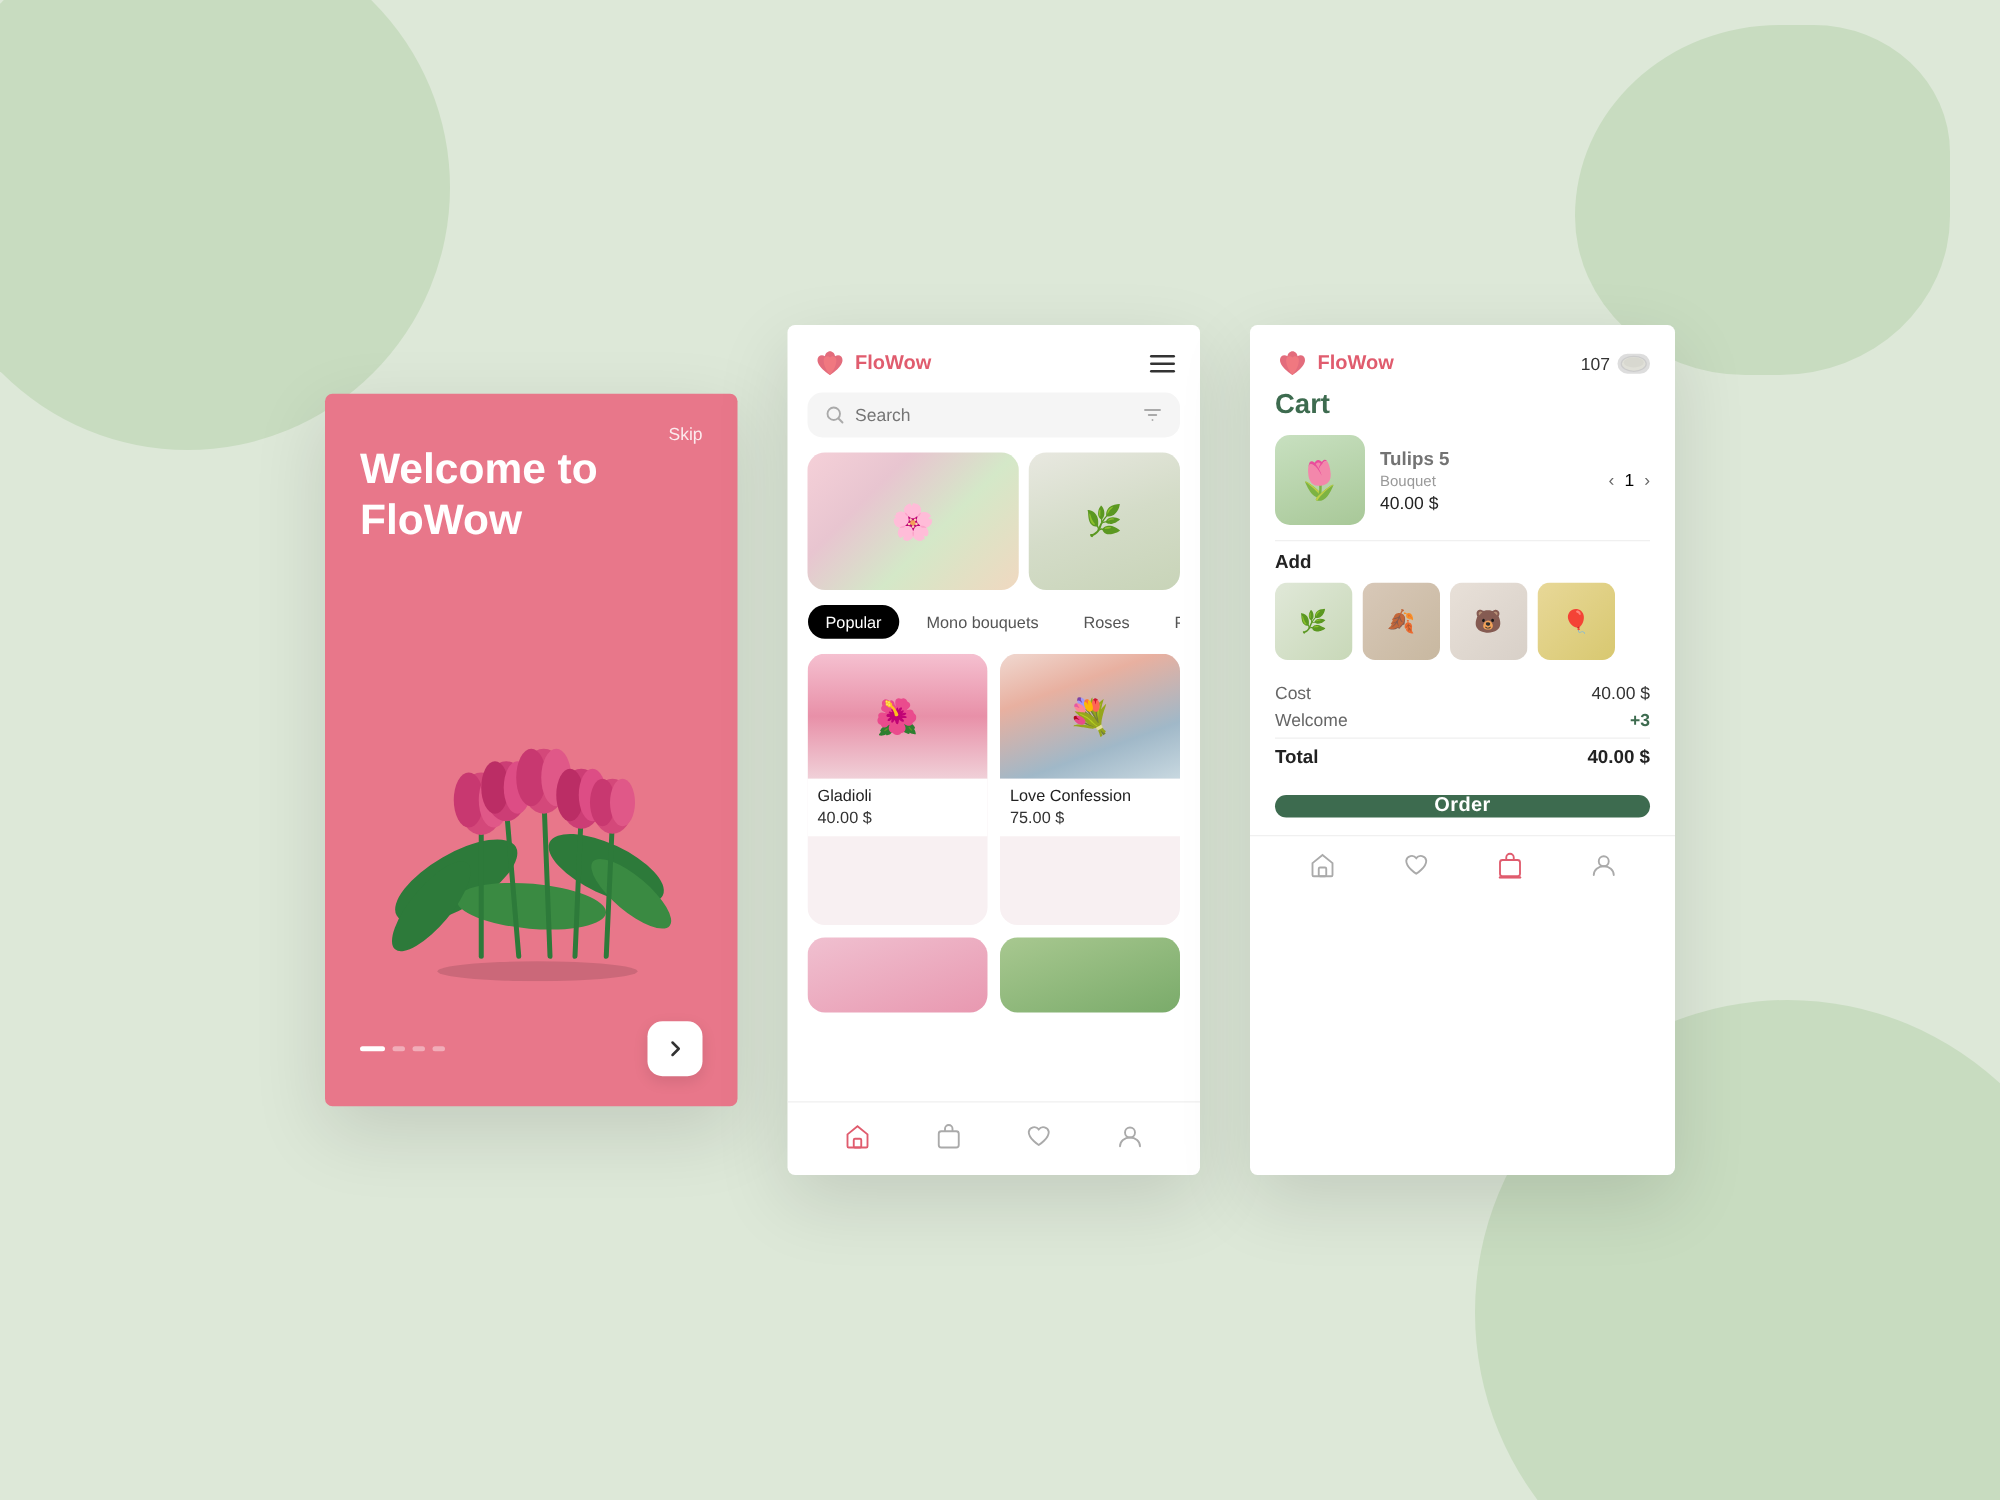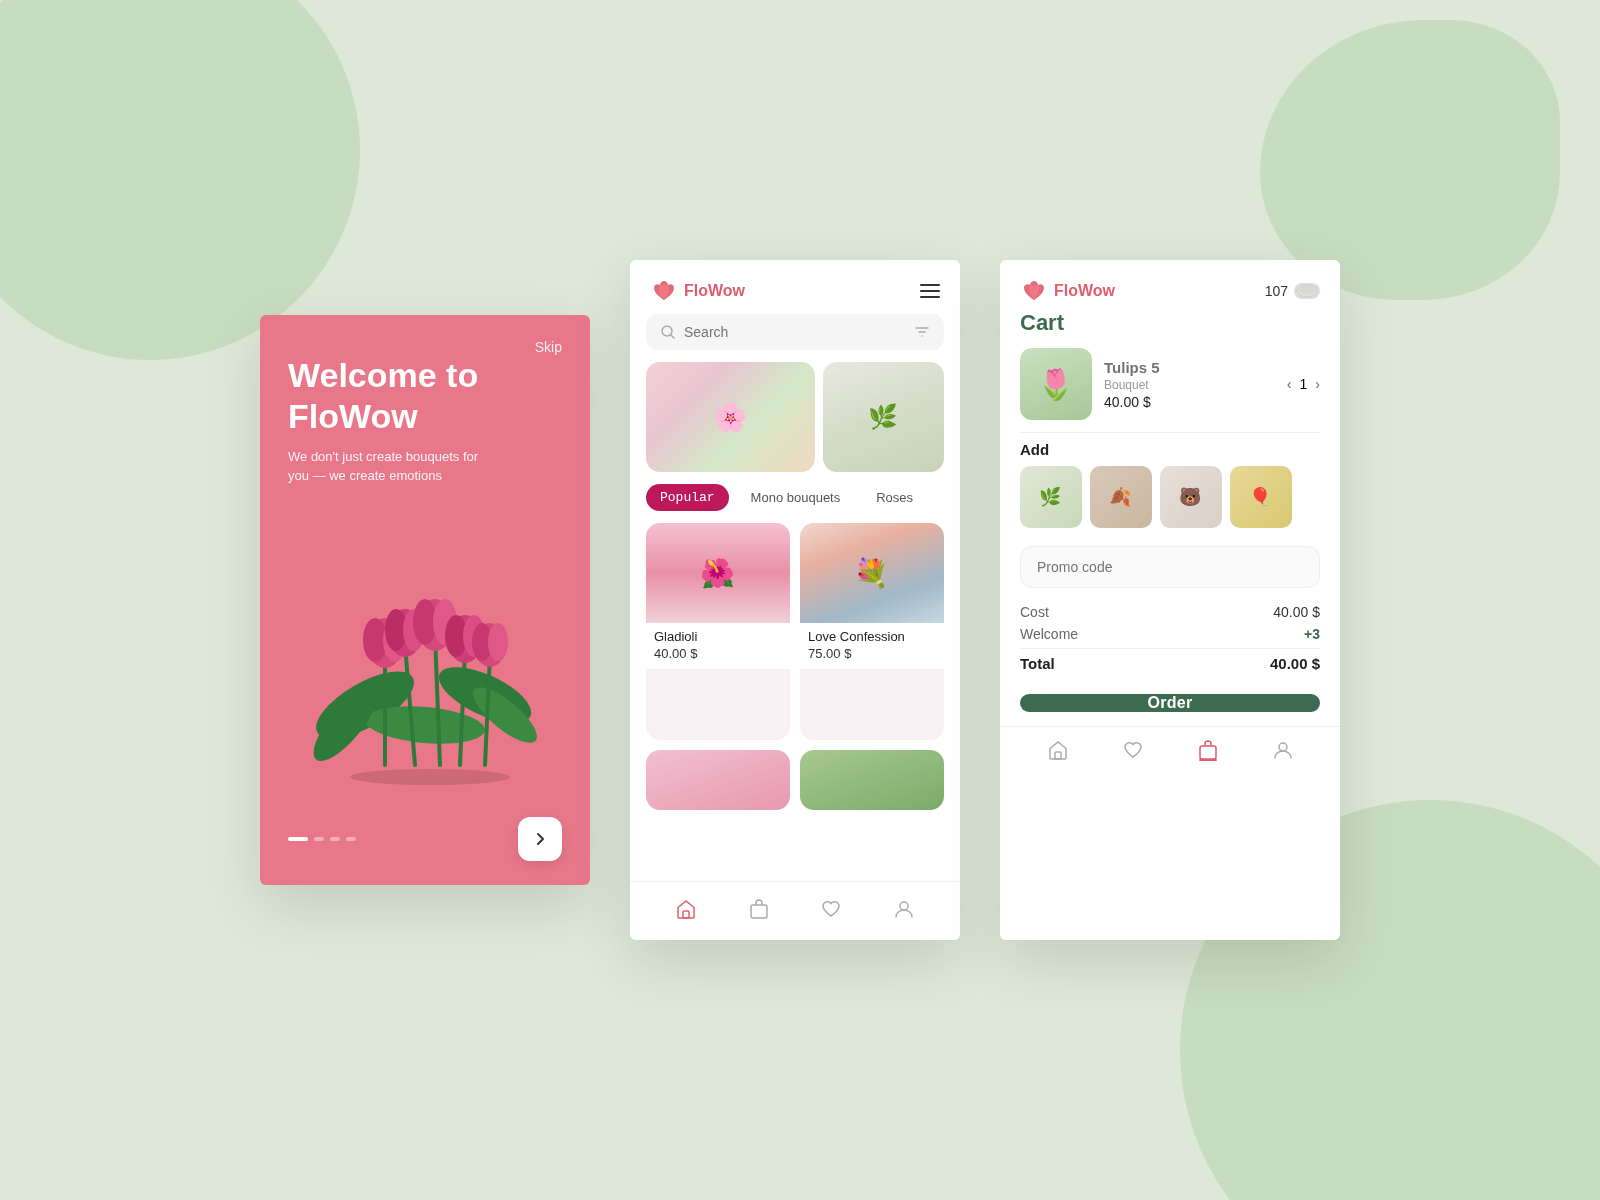--- a/index.html
+++ b/index.html
@@ -182,23 +182,22 @@
       overflow-x: auto;
     }
     .tag {
       padding: 6px 14px;
       border-radius: 20px;
       font-size: 13px;
       cursor: pointer;
       white-space: nowrap;
     }
     .tag.active {
-      background: #be185d;
+      background: #000000;
       color: #fff;
-      font-family: Liberation Mono, monospace;
     }
     .tag.inactive {
       background: transparent;
       color: #555;
     }
     .product-grid {
       display: grid;
       grid-template-columns: 1fr 1fr;
       gap: 10px;
       margin: 0 16px;
@@ -466,21 +465,20 @@
 </head>
 <body>
 
 <div class="bg-blob bg-blob-tl"></div>
 <div class="bg-blob bg-blob-br"></div>
 <div class="bg-blob bg-blob-tr"></div>
 
 <div class="phone phone-welcome">
   <span class="skip">Skip</span>
   <div class="welcome-title">Welcome to FloWow</div>
-  <div class="welcome-subtitle">We don't just create bouquets for you — we create emotions</div>
 
   <div class="welcome-flower">
     <svg width="280" height="260" viewBox="0 0 280 260" xmlns="http://www.w3.org/2000/svg">
 
       <ellipse cx="80" cy="180" rx="55" ry="22" fill="#2d7a3a" transform="rotate(-30 80 180)"></ellipse>
       <ellipse cx="200" cy="170" rx="50" ry="20" fill="#2d7a3a" transform="rotate(25 200 170)"></ellipse>
       <ellipse cx="140" cy="200" rx="60" ry="18" fill="#3a8a42" transform="rotate(5 140 200)"></ellipse>
       <ellipse cx="60" cy="200" rx="45" ry="16" fill="#2d7a3a" transform="rotate(-50 60 200)"></ellipse>
       <ellipse cx="220" cy="190" rx="40" ry="14" fill="#3a8a42" transform="rotate(40 220 190)"></ellipse>
 
@@ -671,21 +669,20 @@
         </div>
       <div class="add-item-img">
           <div class="add-img-3">🐻</div>
         </div>
       <div class="add-item-img">
           <div class="add-img-4">🎈</div>
         </div>
     </div>
   </div>
 
-  <input class="promo-input" type="text" readonly="" placeholder="Promo code" style="">
 
   <div class="cost-breakdown">
     <div class="cost-row">
       <span class="cost-label">Cost</span>
       <span class="cost-value">40.00 $</span>
     </div>
     <div class="cost-row">
       <span class="cost-label">Welcome</span>
       <span class="cost-value flocoins-value">+3</span>
     </div>

